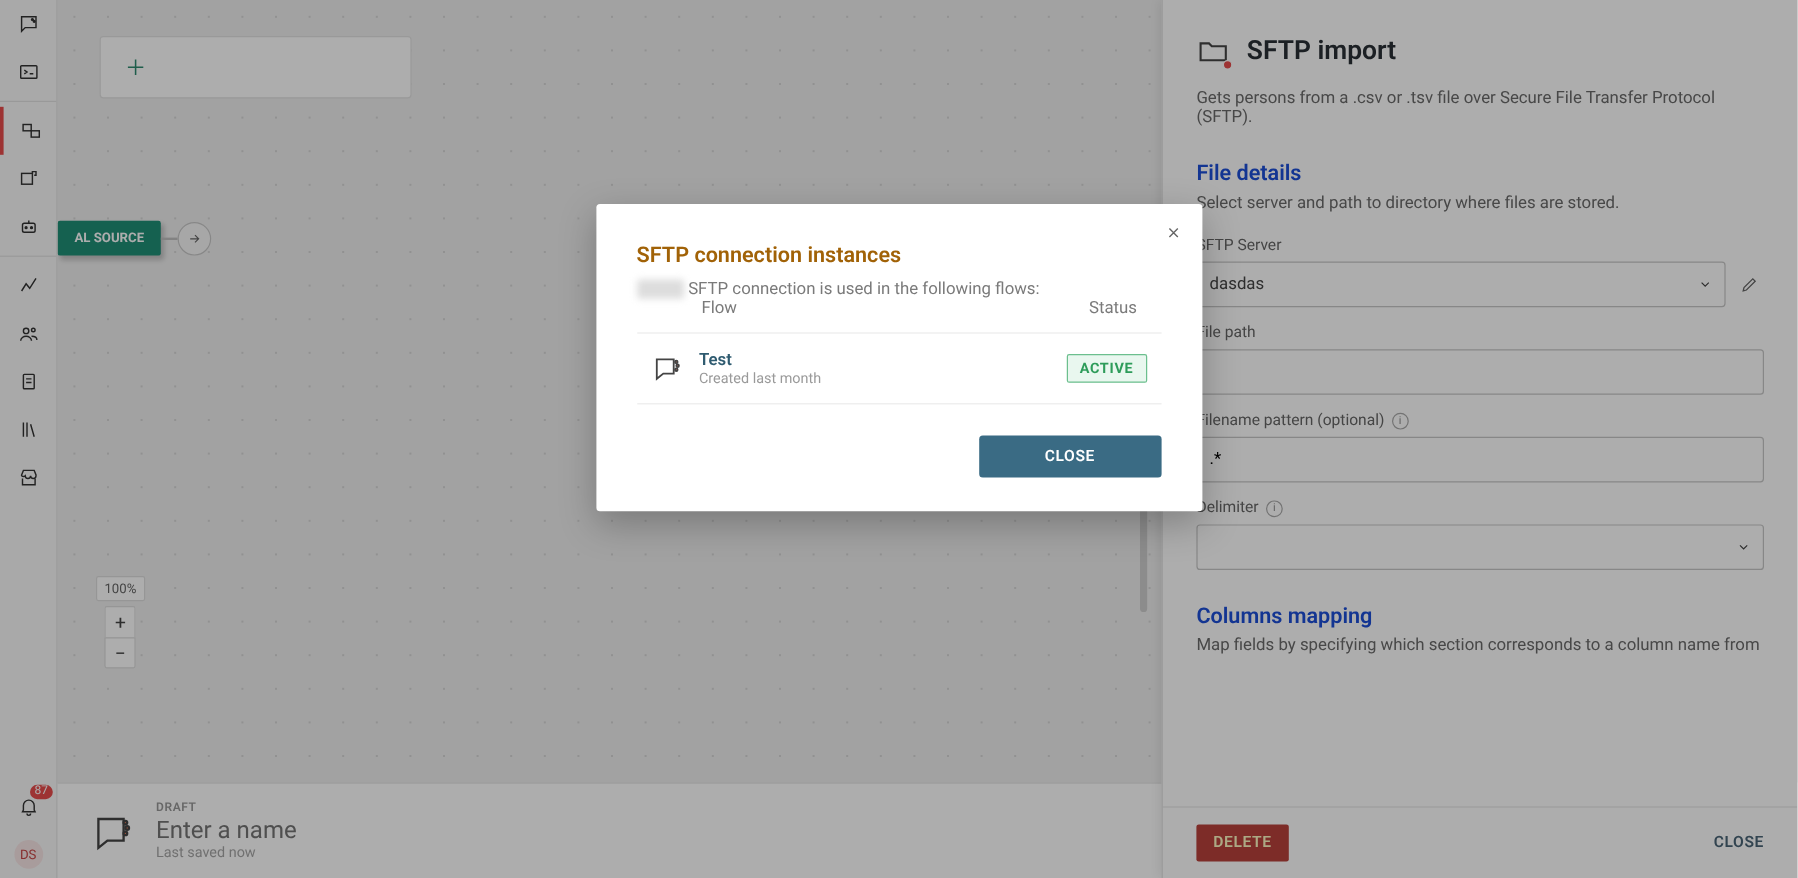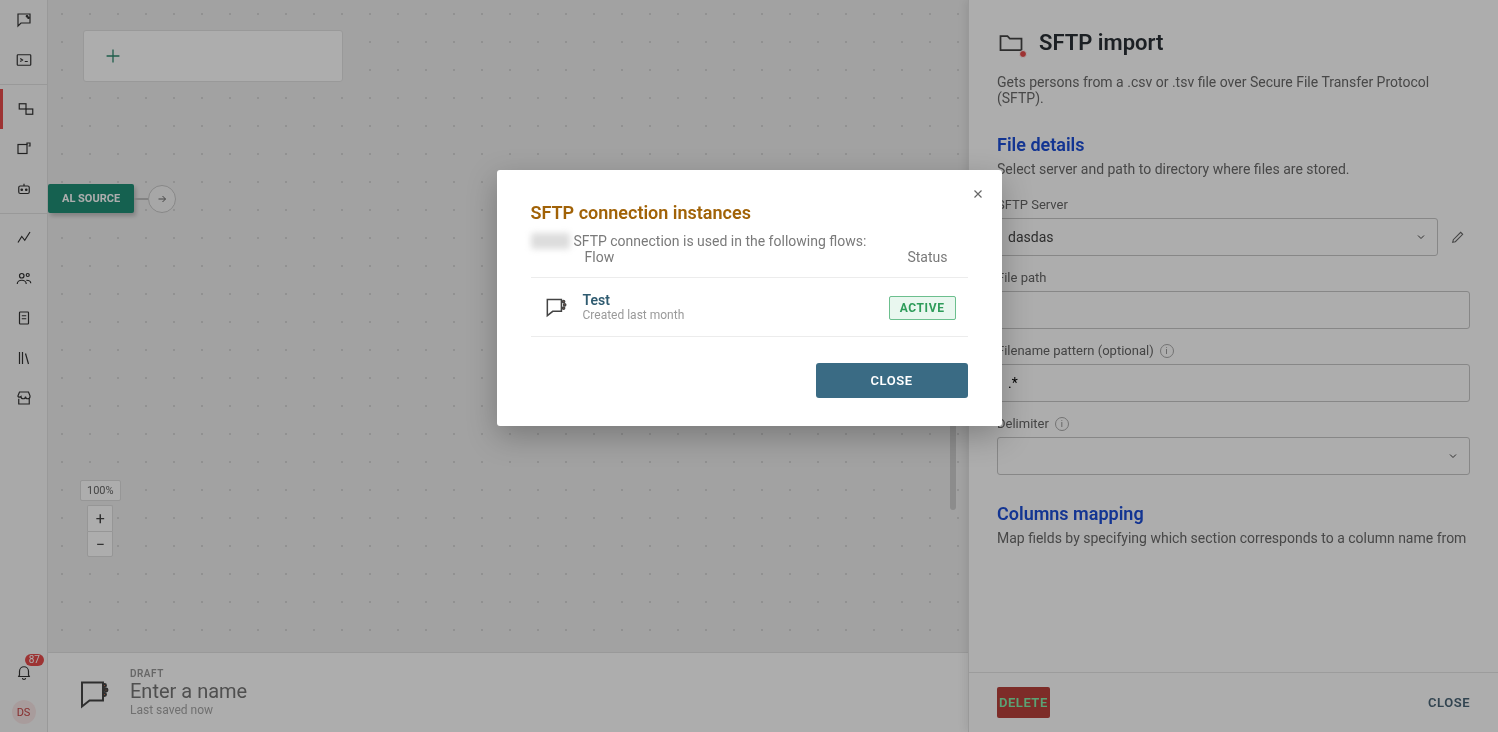--- a/index.html
+++ b/index.html
@@ -52,21 +52,21 @@
   .section-desc { font-size: 14px; color: #6a6a6a; padding: 0 28px 14px; }
   .field { padding: 6px 28px 8px; }
   .field label { font-size: 13px; color: #666; display: flex; align-items: center; gap: 6px; margin-bottom: 6px; }
   .select-row { display: flex; gap: 8px; align-items: center; }
   .select { flex: 1; height: 38px; border: 1px solid #c7c7c7; border-radius: 3px; display: flex; align-items: center; padding: 0 10px; justify-content: space-between; color: #444; font-size: 14px; background: #fff; }
   .input { width: 100%; height: 38px; border: 1px solid #c7c7c7; border-radius: 3px; padding: 0 10px; font-size: 14px; }
   .edit-ic { color: #666; width: 24px; height: 24px; display:flex; align-items:center; justify-content:center; }
   .info-ic { width: 14px; height: 14px; border: 1px solid #aaa; border-radius: 50%; display: inline-flex; align-items:center; justify-content:center; font-size: 9px; color: #888; }
   .side-body { flex: 1; overflow: hidden; }
   .side-actions { border-top: 1px solid #e6e6e6; padding: 14px 28px; display: flex; align-items: center; }
-  .btn-danger { background: #b8413b; color: #86efac; font-weight: 600; font-size: 13px; letter-spacing: .04em; padding: 8px 2px; border: none; border-radius: 2px; }
+  .btn-danger { background: #b8413b; color: #fef9c3; font-weight: 600; font-size: 13px; letter-spacing: .04em; padding: 8px 14px; border: none; border-radius: 2px; }
   .btn-link { margin-left: auto; background: transparent; border: none; color: #4a6577; font-weight: 600; font-size: 13px; letter-spacing: .04em; }
   
   .overlay { position: absolute; inset: 0; background: rgba(0,0,0,.32); display: flex; align-items: flex-start; justify-content: center; padding-top: 170px; }
   .modal { width: 505px; background: #fff; border-radius: 3px; box-shadow: 0 10px 30px rgba(0,0,0,.25); position: relative; padding: 32px 34px 28px; }
   .modal .close-x { position: absolute; right: 14px; top: 14px; color: #666; width: 20px; height: 20px; display:flex; align-items:center; justify-content:center; }
   .modal h3 { font-size: 18px; font-weight: 600; color: #a16207; margin-bottom: 10px; }
   .modal .sub { font-size: 14px; color: #7a7a7a; }
   .modal .sub .blur { filter: blur(3px); background: #ddd; color: transparent; border-radius: 2px; }
   .tbl-head { display: flex; padding: 0 20px 12px 54px; color: #7a7a7a; font-size: 14px; }
   .tbl-head .c-status { margin-left: auto; }

